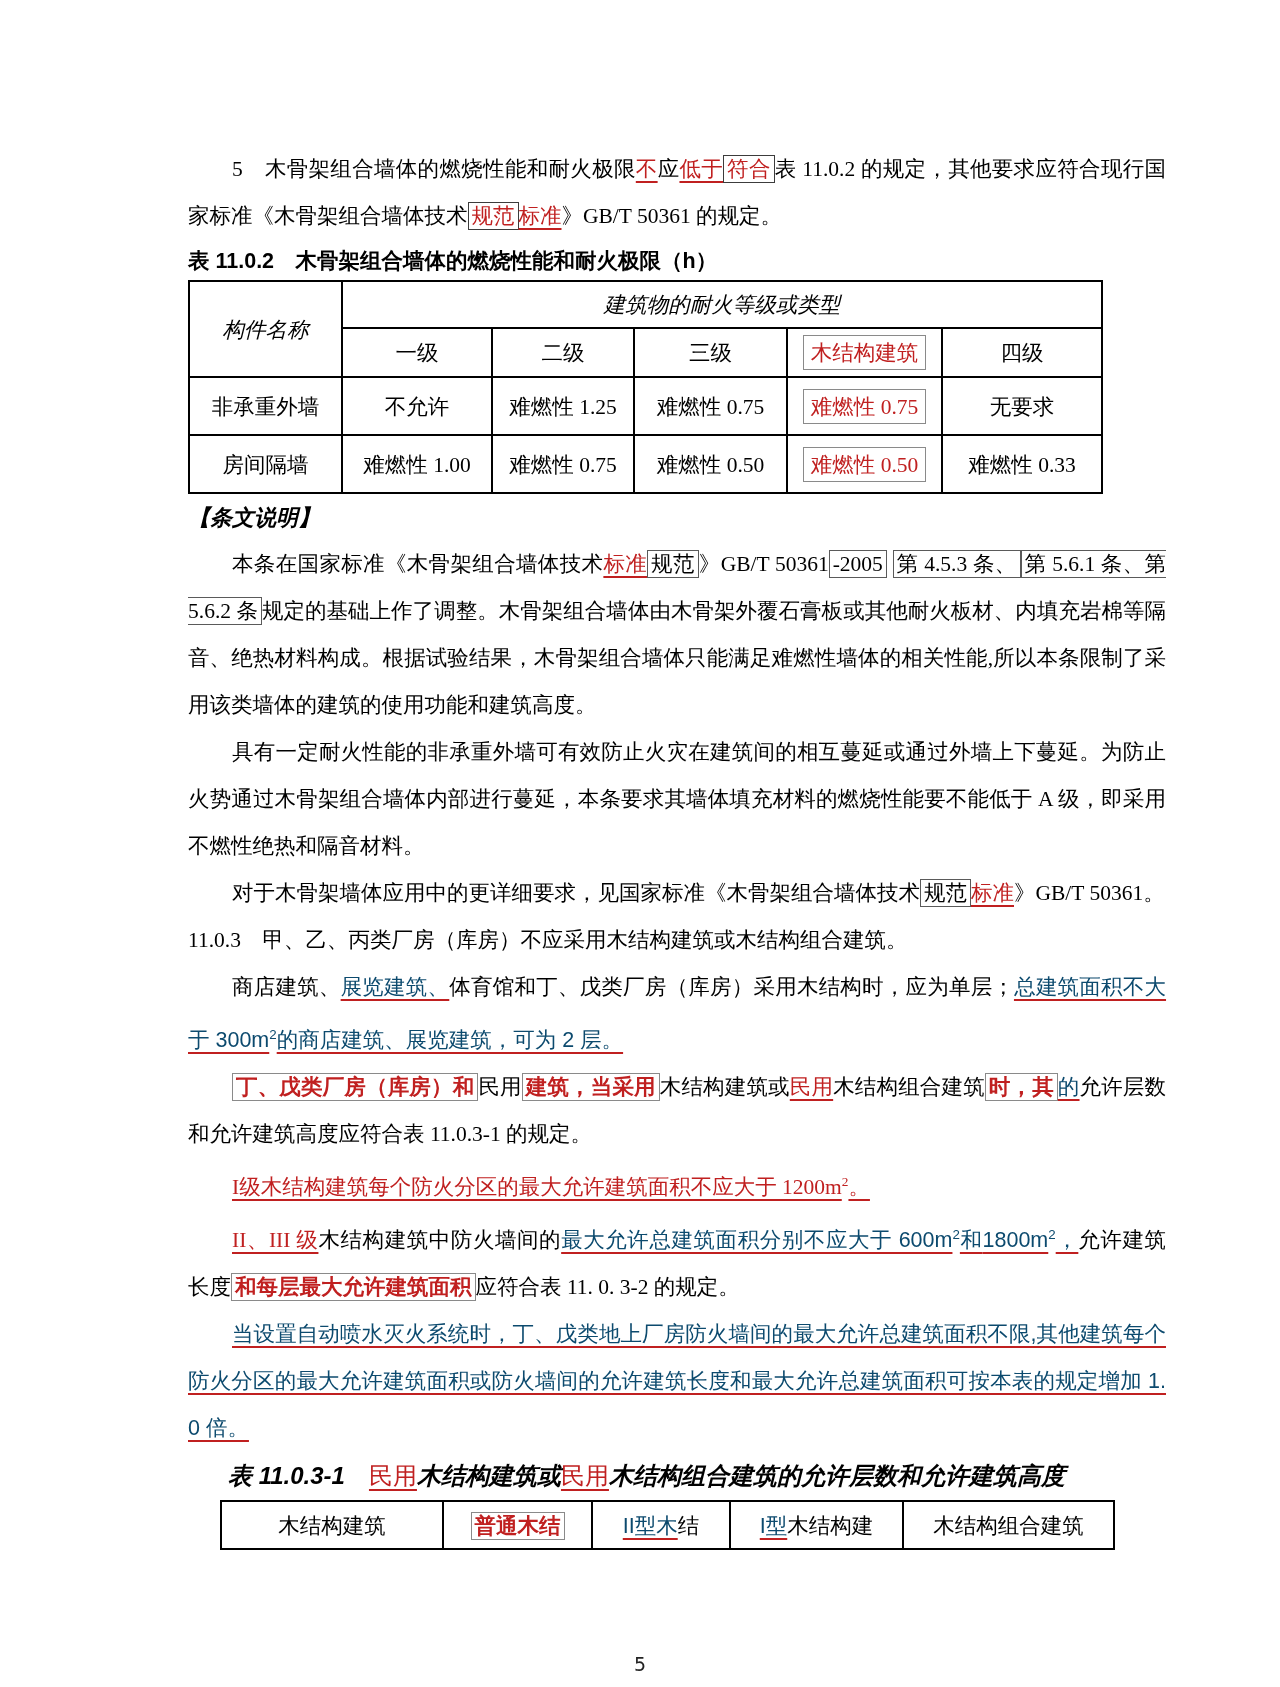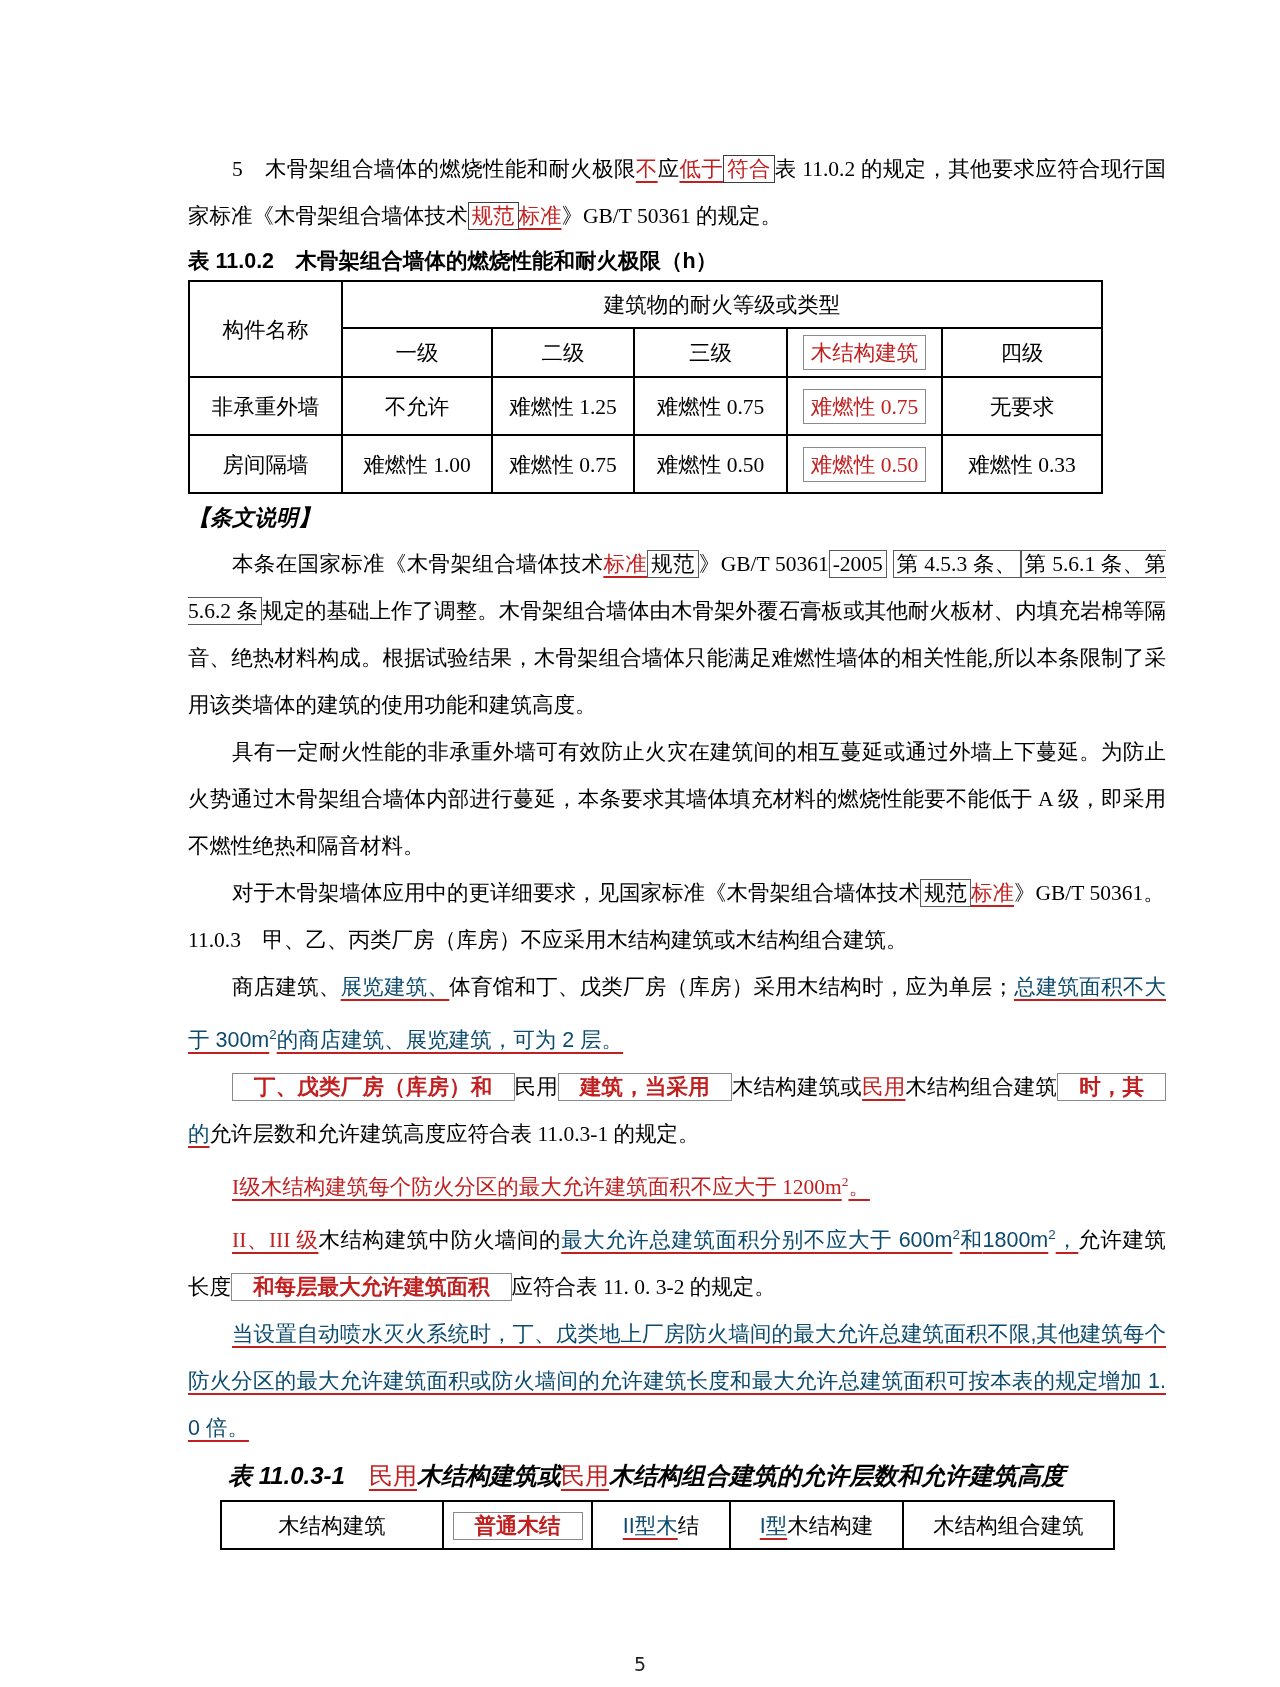--- a/index.html
+++ b/index.html
@@ -17,29 +17,29 @@
   .s-n  { }
   .s-b  { font-weight:bold;font-style:italic; }
   .s-i  { color:#c02020; text-decoration:underline; text-decoration-color:#c02020;
           text-underline-offset:5px; text-decoration-thickness:1.5px; }
   .s-h  { color:#0c4a6e; font-family:"Liberation Sans","DejaVu Sans",sans-serif; font-weight:400;
           text-decoration:underline; text-decoration-color:#c02020;
           text-underline-offset:5px; text-decoration-thickness:1.5px; }
   .s-bk { border:1.5px solid #5a5a5a; padding:1px 3px; }
   .s-br { color:#c02020; border:1.5px solid #3c3c3c; padding:1px 3px; }
   .s-bh { color:#c02020; font-family:"Liberation Sans","DejaVu Sans",sans-serif; font-weight:600;
-          border:1.5px solid #8a8a8a; padding:1px 21px; }
+          border:1.5px solid #8a8a8a; padding:1px 3px; }
   .sup  { vertical-align:super; font-size:0.62em; text-decoration:none; }
 
   
   .tcap1 { margin:6px 0 4px 0; line-height:30px; text-align:left;
            font-weight:bold; font-family:"Liberation Sans","DejaVu Sans",sans-serif; font-size:21.5px; }
   table.t1 { border-collapse:collapse; table-layout:fixed; width:913px; margin:0; }
   table.t1 td { border:2px solid #000; text-align:center; vertical-align:middle; padding:0; }
-  table.t1 tr.hr1 td { height:45px; }
+  table.t1 tr.hr1 td { height:45px;font-style:italic; }
   table.t1 tr.hr2 td { height:47px; }
   table.t1 tr.dr  td { height:56px; }
   .cellbox { display:inline-block; color:#c02020; border:1.5px solid #8a8a8a; padding:2px 7px; }
 
   
   .exhead { font-weight:bold; line-height:47px; margin:2px 0 0 0; font-size:22px; }
 
   
   .tcap2 { margin:2px 0 6px 0; line-height:40px; text-align:left; padding-left:40px; font-size:24px; }
   .tcap2 .s-b { font-family:"Liberation Sans","DejaVu Sans",sans-serif; }

